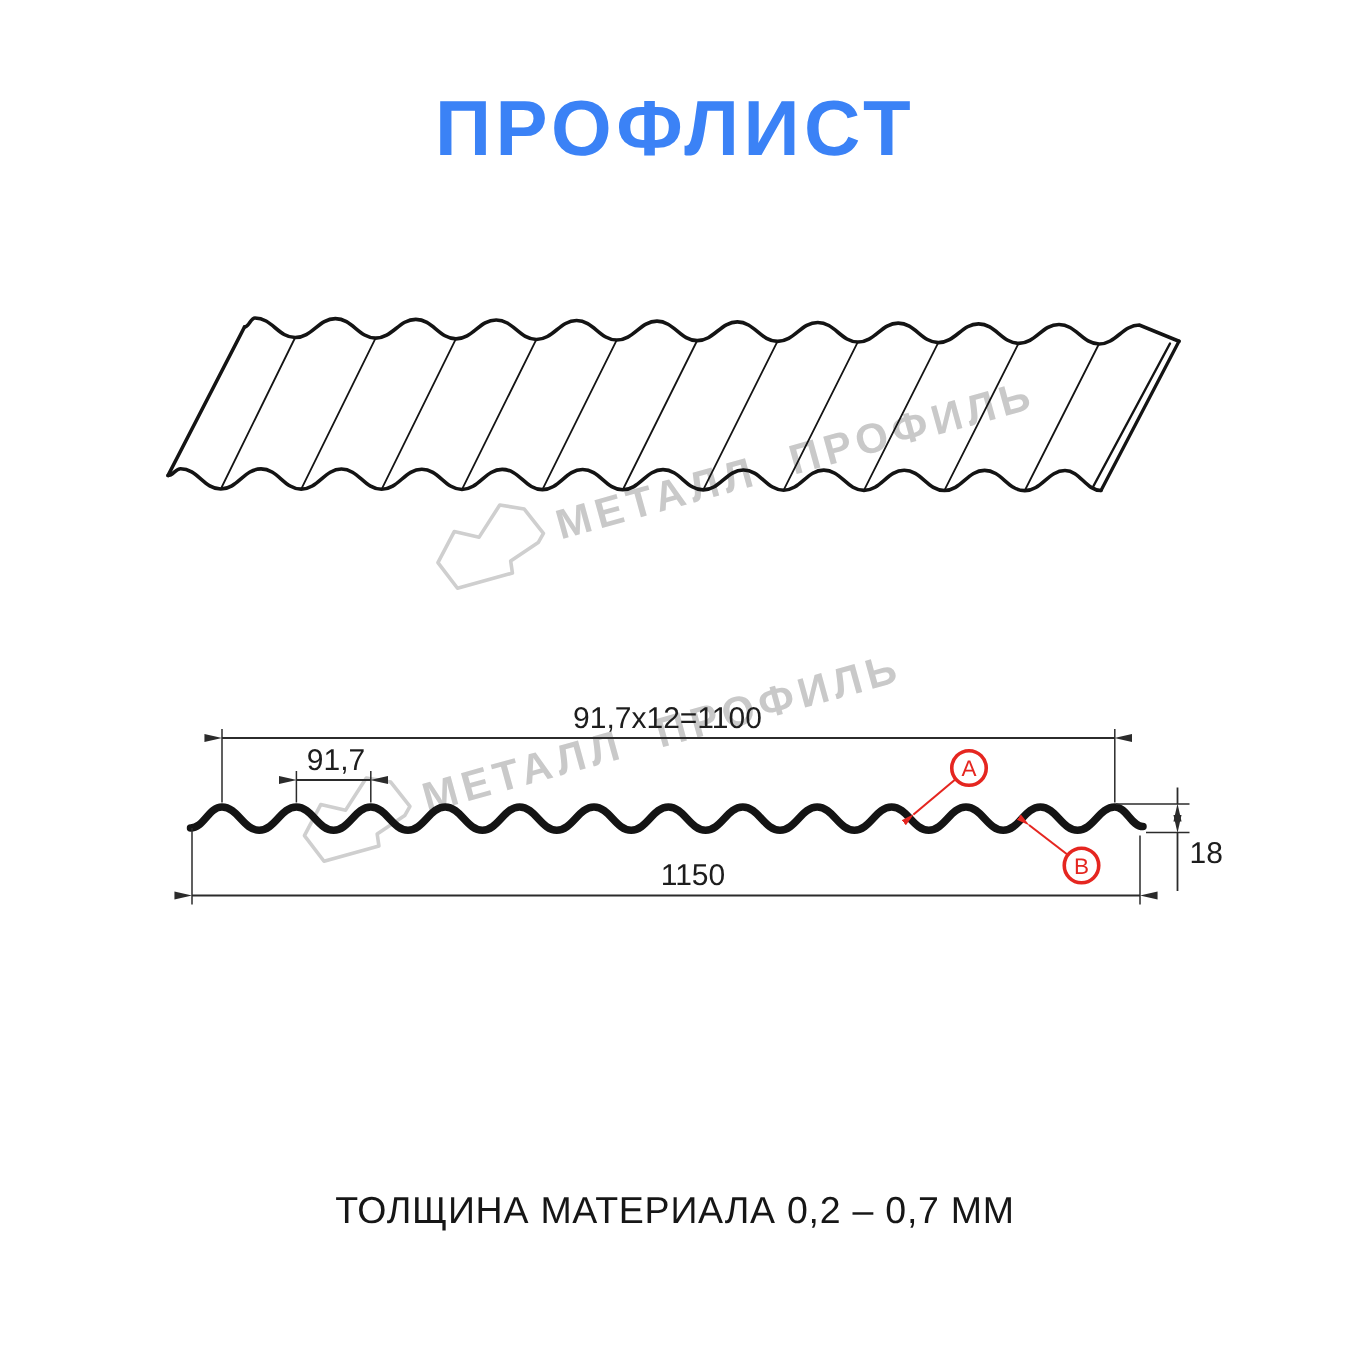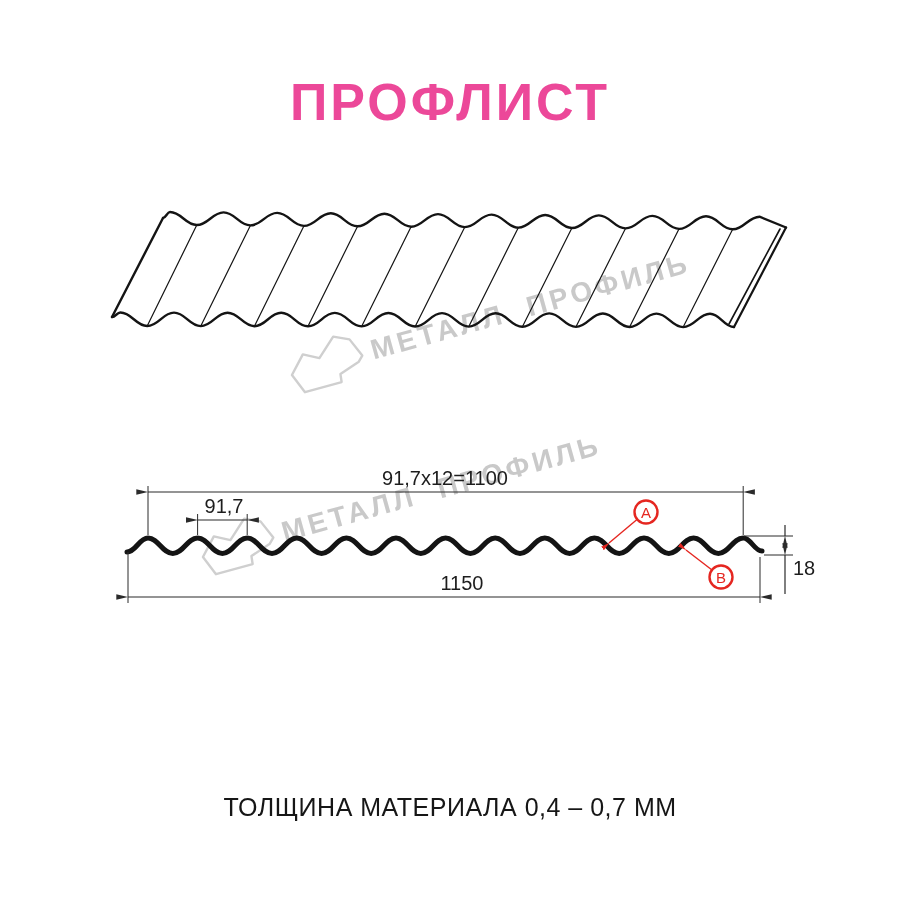--- a/index.html
+++ b/index.html
@@ -1,19 +1,19 @@
 <!DOCTYPE html>
 <html><head>
 <meta charset="utf-8">
 <style>
   html,body{margin:0;padding:0;background:#ffffff;}
   .page{position:relative;width:900px;height:900px;background:#fff;overflow:hidden;
         font-family:"Liberation Sans",sans-serif;}
-  .title{position:absolute;left:0;right:0;top:72px;text-align:center;
-         font-size:52px;font-weight:700;letter-spacing:3px;color:#ec4899;}
+  .title{position:absolute;left:0;right:0;top:56px;text-align:center;
+         font-size:52px;font-weight:700;letter-spacing:3px;color:#3b82f6;}
   .subtitle{position:absolute;left:0;right:0;top:133px;text-align:center;
          font-size:21px;font-weight:700;letter-spacing:1px;color:#1a1a1a;}
   .footer-note{position:absolute;left:0;right:0;top:793px;text-align:center;
          font-size:25px;font-weight:400;letter-spacing:.5px;color:#161616;}
   svg.canvas{position:absolute;left:0;top:0;}
   .wm-text{font-size:28px;font-weight:700;letter-spacing:3.5px;word-spacing:12px;fill:#c9c9c9;}
   .wm-logo{fill:none;stroke:#cfcfcf;stroke-width:2.4;stroke-linejoin:round;}
   .draw{fill:none;stroke:#141414;}
   .dim{stroke:#2b2b2b;stroke-width:1.2;fill:none;}
   .ext{stroke:#2b2b2b;stroke-width:1;fill:none;}
@@ -96,14 +96,14 @@
       <text class="callout-letter" x="646" y="517.5" text-anchor="middle">A</text>
     </g>
 
     <g>
       <line class="callout-line" x1="712" y1="570" x2="686" y2="550" marker-end="url(#redArr)"></line>
       <circle class="callout-circle" cx="721" cy="577" r="11.5"></circle>
       <text class="callout-letter" x="721" y="582.5" text-anchor="middle">B</text>
     </g>
   </svg>
 
-  <div class="footer-note">ТОЛЩИНА МАТЕРИАЛА 0,4 – 0,7 ММ</div>
+  <div class="footer-note">ТОЛЩИНА МАТЕРИАЛА 0,2 – 0,7 ММ</div>
 </div>
 
 </body></html>

